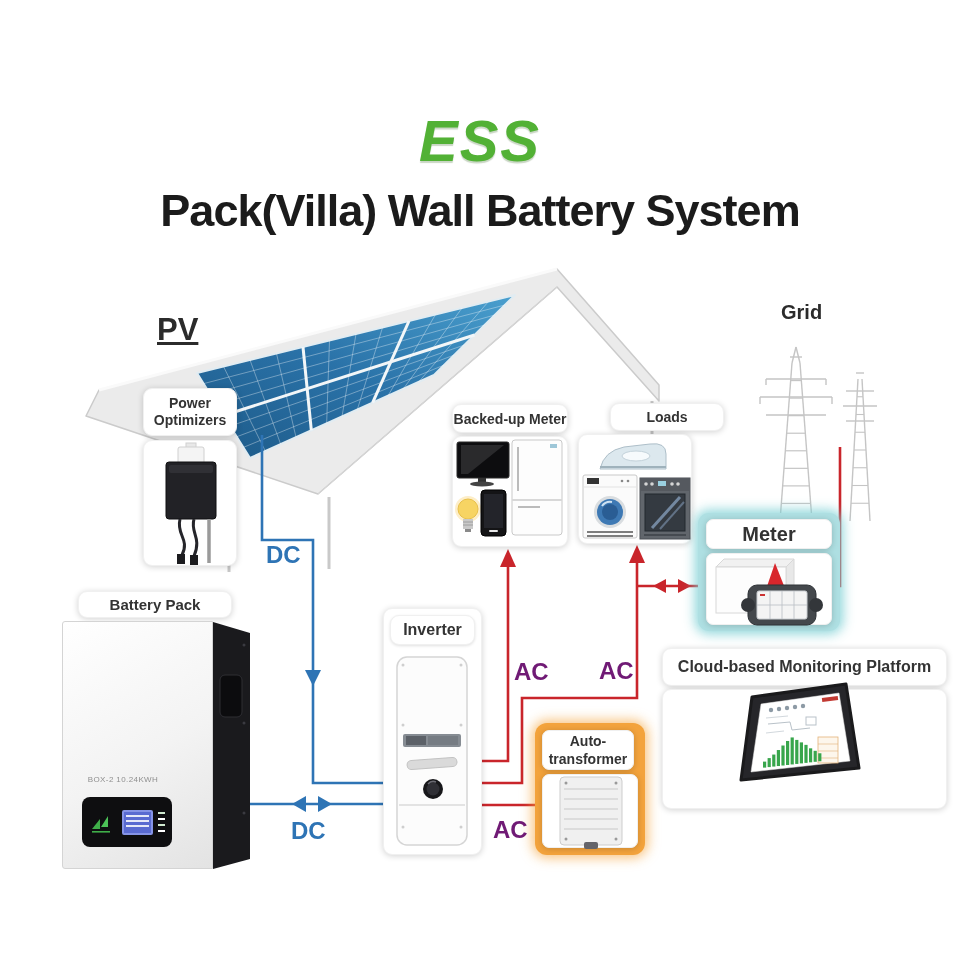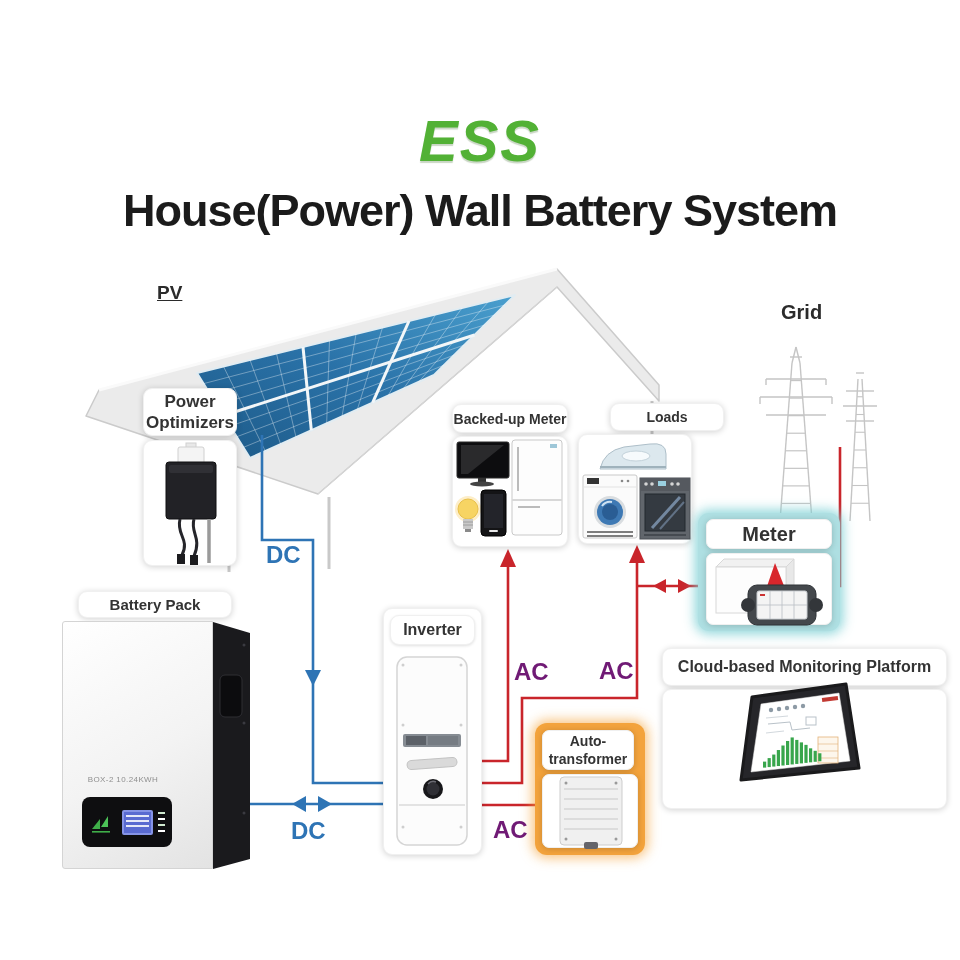--- a/index.html
+++ b/index.html
@@ -139,32 +139,32 @@
       <polygon points="637,522 629,540 645,540" fill="#c9252b"></polygon>
       <path d="M637,563 L698,563" fill="none" stroke="#c9252b" stroke-width="2.6"></path>
       <polygon points="653,563 666,556 666,570" fill="#c9252b"></polygon>
       <polygon points="691,563 678,556 678,570" fill="#c9252b"></polygon>
       <path d="M481,782 L538,782" fill="none" stroke="#c9252b" stroke-width="2.6"></path>
       <path d="M840,424 L840,563 L837,563" fill="none" stroke="#c9252b" stroke-width="2.6"></path>
     </g>
   </svg>
 
   <div class="hdr" id="brand">ESS</div>
-  <div class="hdr" id="main-title">House(Power) Wall Battery System</div>
-
-  <div class="scenelbl" style="left:157px;top:259px;font-size:19px;text-decoration:underline;">PV</div>
+  <div class="hdr" id="main-title">Pack(Villa) Wall Battery System</div>
+
+  <div class="scenelbl" style="left:157px;top:289px;font-size:31px;text-decoration:underline;">PV</div>
   <div class="scenelbl" style="left:781px;top:278px;font-size:20px;">Grid</div>
 
   <div class="flow blue" style="left:266px;top:518px;">DC</div>
   <div class="flow blue" style="left:291px;top:794px;">DC</div>
   <div class="flow red" style="left:514px;top:635px;">AC</div>
   <div class="flow red" style="left:599px;top:634px;">AC</div>
   <div class="flow red" style="left:493px;top:793px;">AC</div>
 
-  <div class="card tcard" style="left:143px;top:365px;width:94px;height:48px;font-size:17px;line-height:1.25;">Power Optimizers</div>
+  <div class="card tcard" style="left:143px;top:365px;width:94px;height:48px;font-size:14px;line-height:1.25;">Power Optimizers</div>
   <div class="card" style="left:143px;top:417px;width:94px;height:126px;"></div>
 
   <div class="card tcard" style="left:452px;top:381px;width:116px;height:29px;font-size:14px;">Backed-up Meter</div>
   <div class="card" style="left:452px;top:413px;width:116px;height:111px;"></div>
 
   <div class="card tcard" style="left:610px;top:380px;width:114px;height:28px;font-size:14px;">Loads</div>
   <div class="card" style="left:578px;top:411px;width:114px;height:110px;"></div>
 
   <div id="meter-wrap"></div>
   <div class="card tcard" style="left:706px;top:496px;width:126px;height:30px;font-size:20px;border-radius:7px;">Meter</div>

